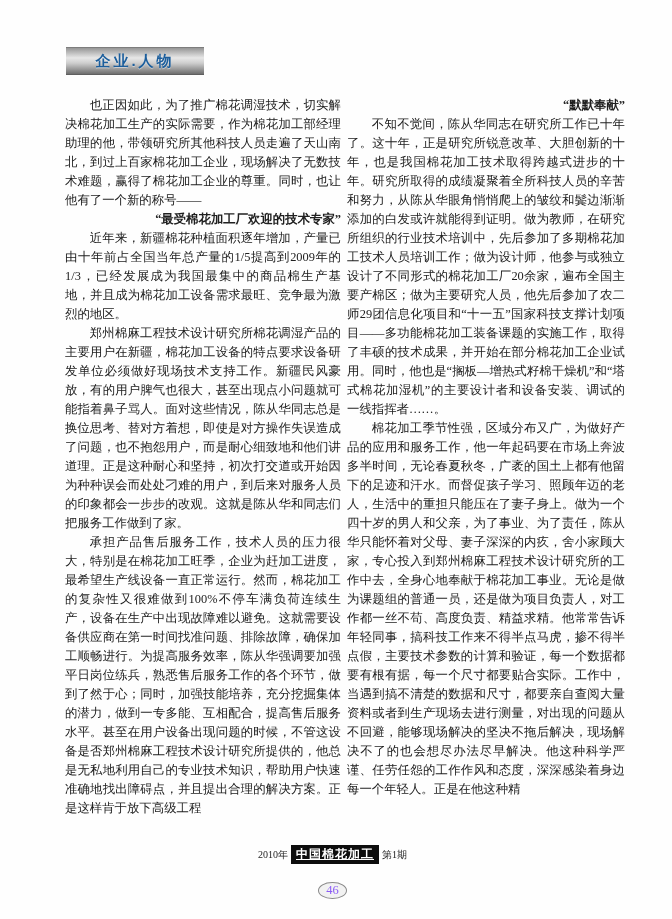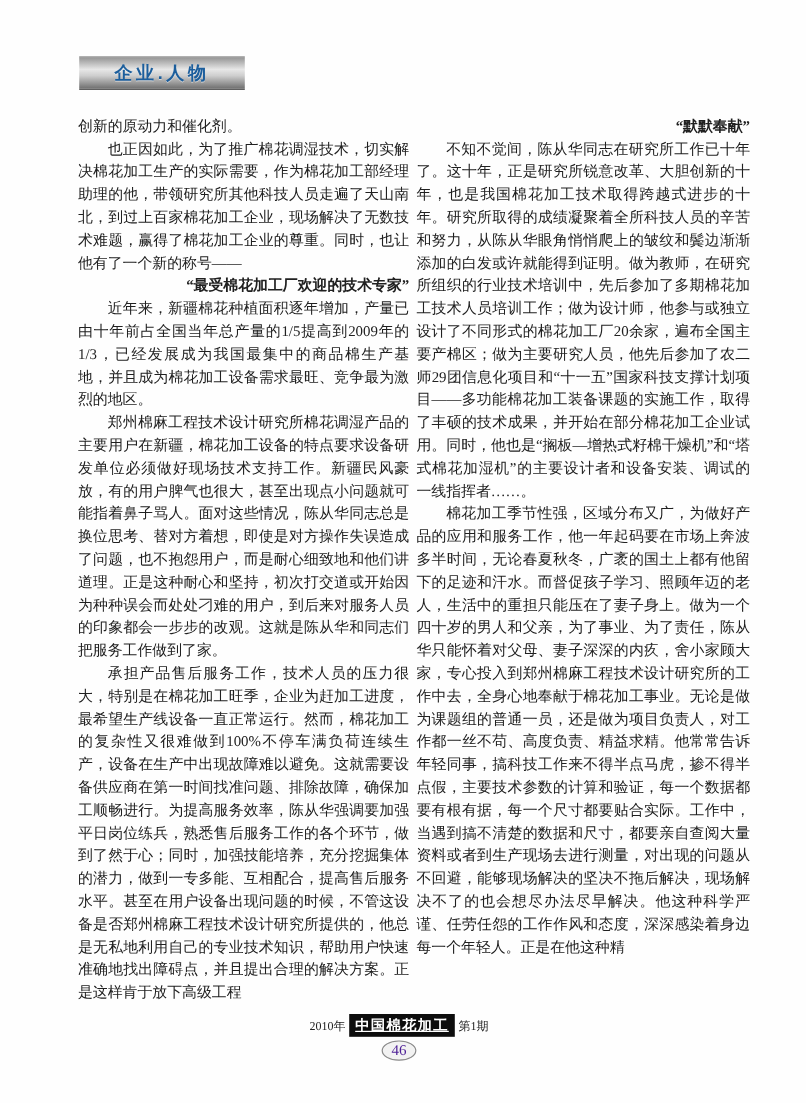--- a/index.html
+++ b/index.html
@@ -51,23 +51,23 @@
     display:flex; justify-content:center; align-items:center; gap:3px;
     font-size:10px; color:#222;
   }
   .journal-box {
     background:#0d0d0d; color:#ffffff;
     font-weight:bold; font-size:12px; letter-spacing:1px;
     padding:1px 5px;
     text-decoration:underline;
   }
   .page-num {
-    display:inline-block; margin-top:3px;
+    display:inline-block; margin-top:18px;
     border:1.5px solid #8a8a8a; border-radius:50%;
-    padding:0 7px; font-size:12.5px; color:#4c1d95;
+    padding:0 7px; font-size:12.5px; color:#8b5cf6;
     background:#f2f2f2;
   }
 
   
   .watermark {
     position:absolute; right:3px; bottom:2px;
     text-align:right;
     font-family:"Liberation Sans","DejaVu Sans",sans-serif;
     font-size:11px; line-height:11.5px;
     color:#c9c9c9;
@@ -76,21 +76,20 @@
 </head>
 <body>
 
 <div class="page">
 
   <div class="banner">
     <span>企业.人物</span>
   </div>
 
   <div class="col col-left">
-    <p class="cont">创新的原动力和催化剂。</p>
     <p>也正因如此，为了推广棉花调湿技术，切实解决棉花加工生产的实际需要，作为棉花加工部经理助理的他，带领研究所其他科技人员走遍了天山南北，到过上百家棉花加工企业，现场解决了无数技术难题，赢得了棉花加工企业的尊重。同时，也让他有了一个新的称号——</p>
     <p class="heading">“最受棉花加工厂欢迎的技术专家”</p>
     <p>近年来，新疆棉花种植面积逐年增加，产量已由十年前占全国当年总产量的1/5提高到2009年的1/3，已经发展成为我国最集中的商品棉生产基地，并且成为棉花加工设备需求最旺、竞争最为激烈的地区。</p>
     <p>郑州棉麻工程技术设计研究所棉花调湿产品的主要用户在新疆，棉花加工设备的特点要求设备研发单位必须做好现场技术支持工作。新疆民风豪放，有的用户脾气也很大，甚至出现点小问题就可能指着鼻子骂人。面对这些情况，陈从华同志总是换位思考、替对方着想，即使是对方操作失误造成了问题，也不抱怨用户，而是耐心细致地和他们讲道理。正是这种耐心和坚持，初次打交道或开始因为种种误会而处处刁难的用户，到后来对服务人员的印象都会一步步的改观。这就是陈从华和同志们把服务工作做到了家。</p>
     <p>承担产品售后服务工作，技术人员的压力很大，特别是在棉花加工旺季，企业为赶加工进度，最希望生产线设备一直正常运行。然而，棉花加工的复杂性又很难做到100%不停车满负荷连续生产，设备在生产中出现故障难以避免。这就需要设备供应商在第一时间找准问题、排除故障，确保加工顺畅进行。为提高服务效率，陈从华强调要加强平日岗位练兵，熟悉售后服务工作的各个环节，做到了然于心；同时，加强技能培养，充分挖掘集体的潜力，做到一专多能、互相配合，提高售后服务水平。甚至在用户设备出现问题的时候，不管这设备是否郑州棉麻工程技术设计研究所提供的，他总是无私地利用自己的专业技术知识，帮助用户快速准确地找出障碍点，并且提出合理的解决方案。正是这样肯于放下高级工程</p>
   </div>
 
   <div class="col col-right">
     <p class="heading">“默默奉献”</p>
     <p>不知不觉间，陈从华同志在研究所工作已十年了。这十年，正是研究所锐意改革、大胆创新的十年，也是我国棉花加工技术取得跨越式进步的十年。研究所取得的成绩凝聚着全所科技人员的辛苦和努力，从陈从华眼角悄悄爬上的皱纹和鬓边渐渐添加的白发或许就能得到证明。做为教师，在研究所组织的行业技术培训中，先后参加了多期棉花加工技术人员培训工作；做为设计师，他参与或独立设计了不同形式的棉花加工厂20余家，遍布全国主要产棉区；做为主要研究人员，他先后参加了农二师29团信息化项目和“十一五”国家科技支撑计划项目——多功能棉花加工装备课题的实施工作，取得了丰硕的技术成果，并开始在部分棉花加工企业试用。同时，他也是“搁板—增热式籽棉干燥机”和“塔式棉花加湿机”的主要设计者和设备安装、调试的一线指挥者……。</p>

